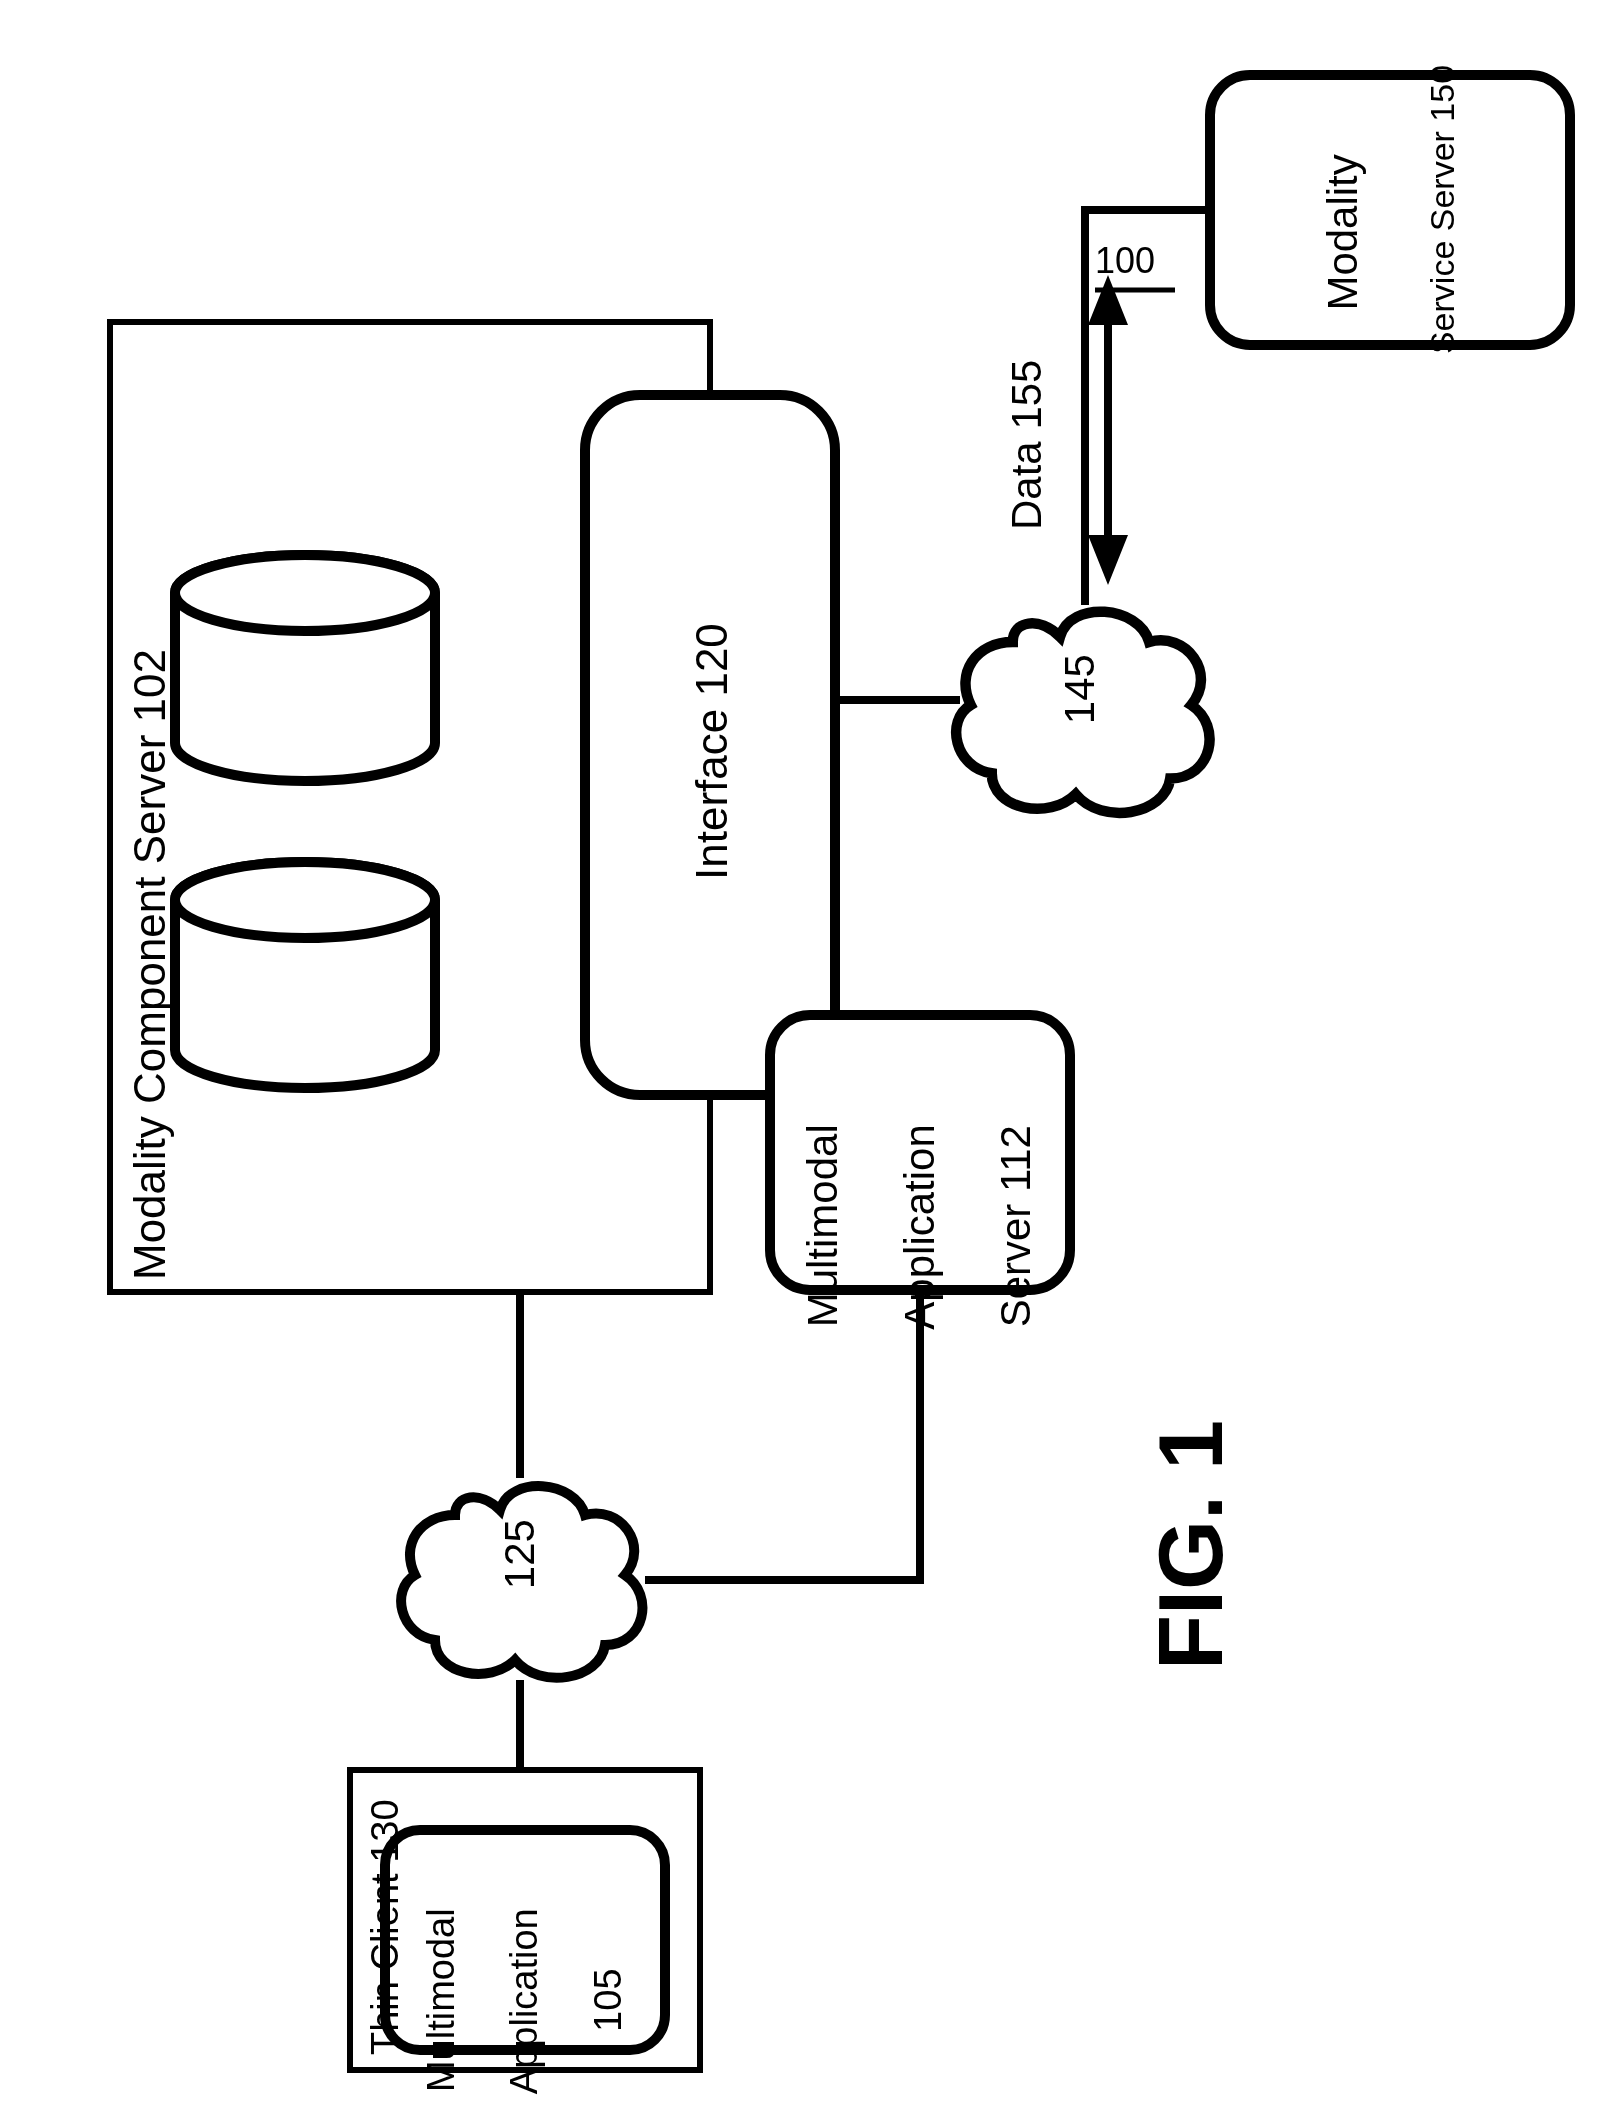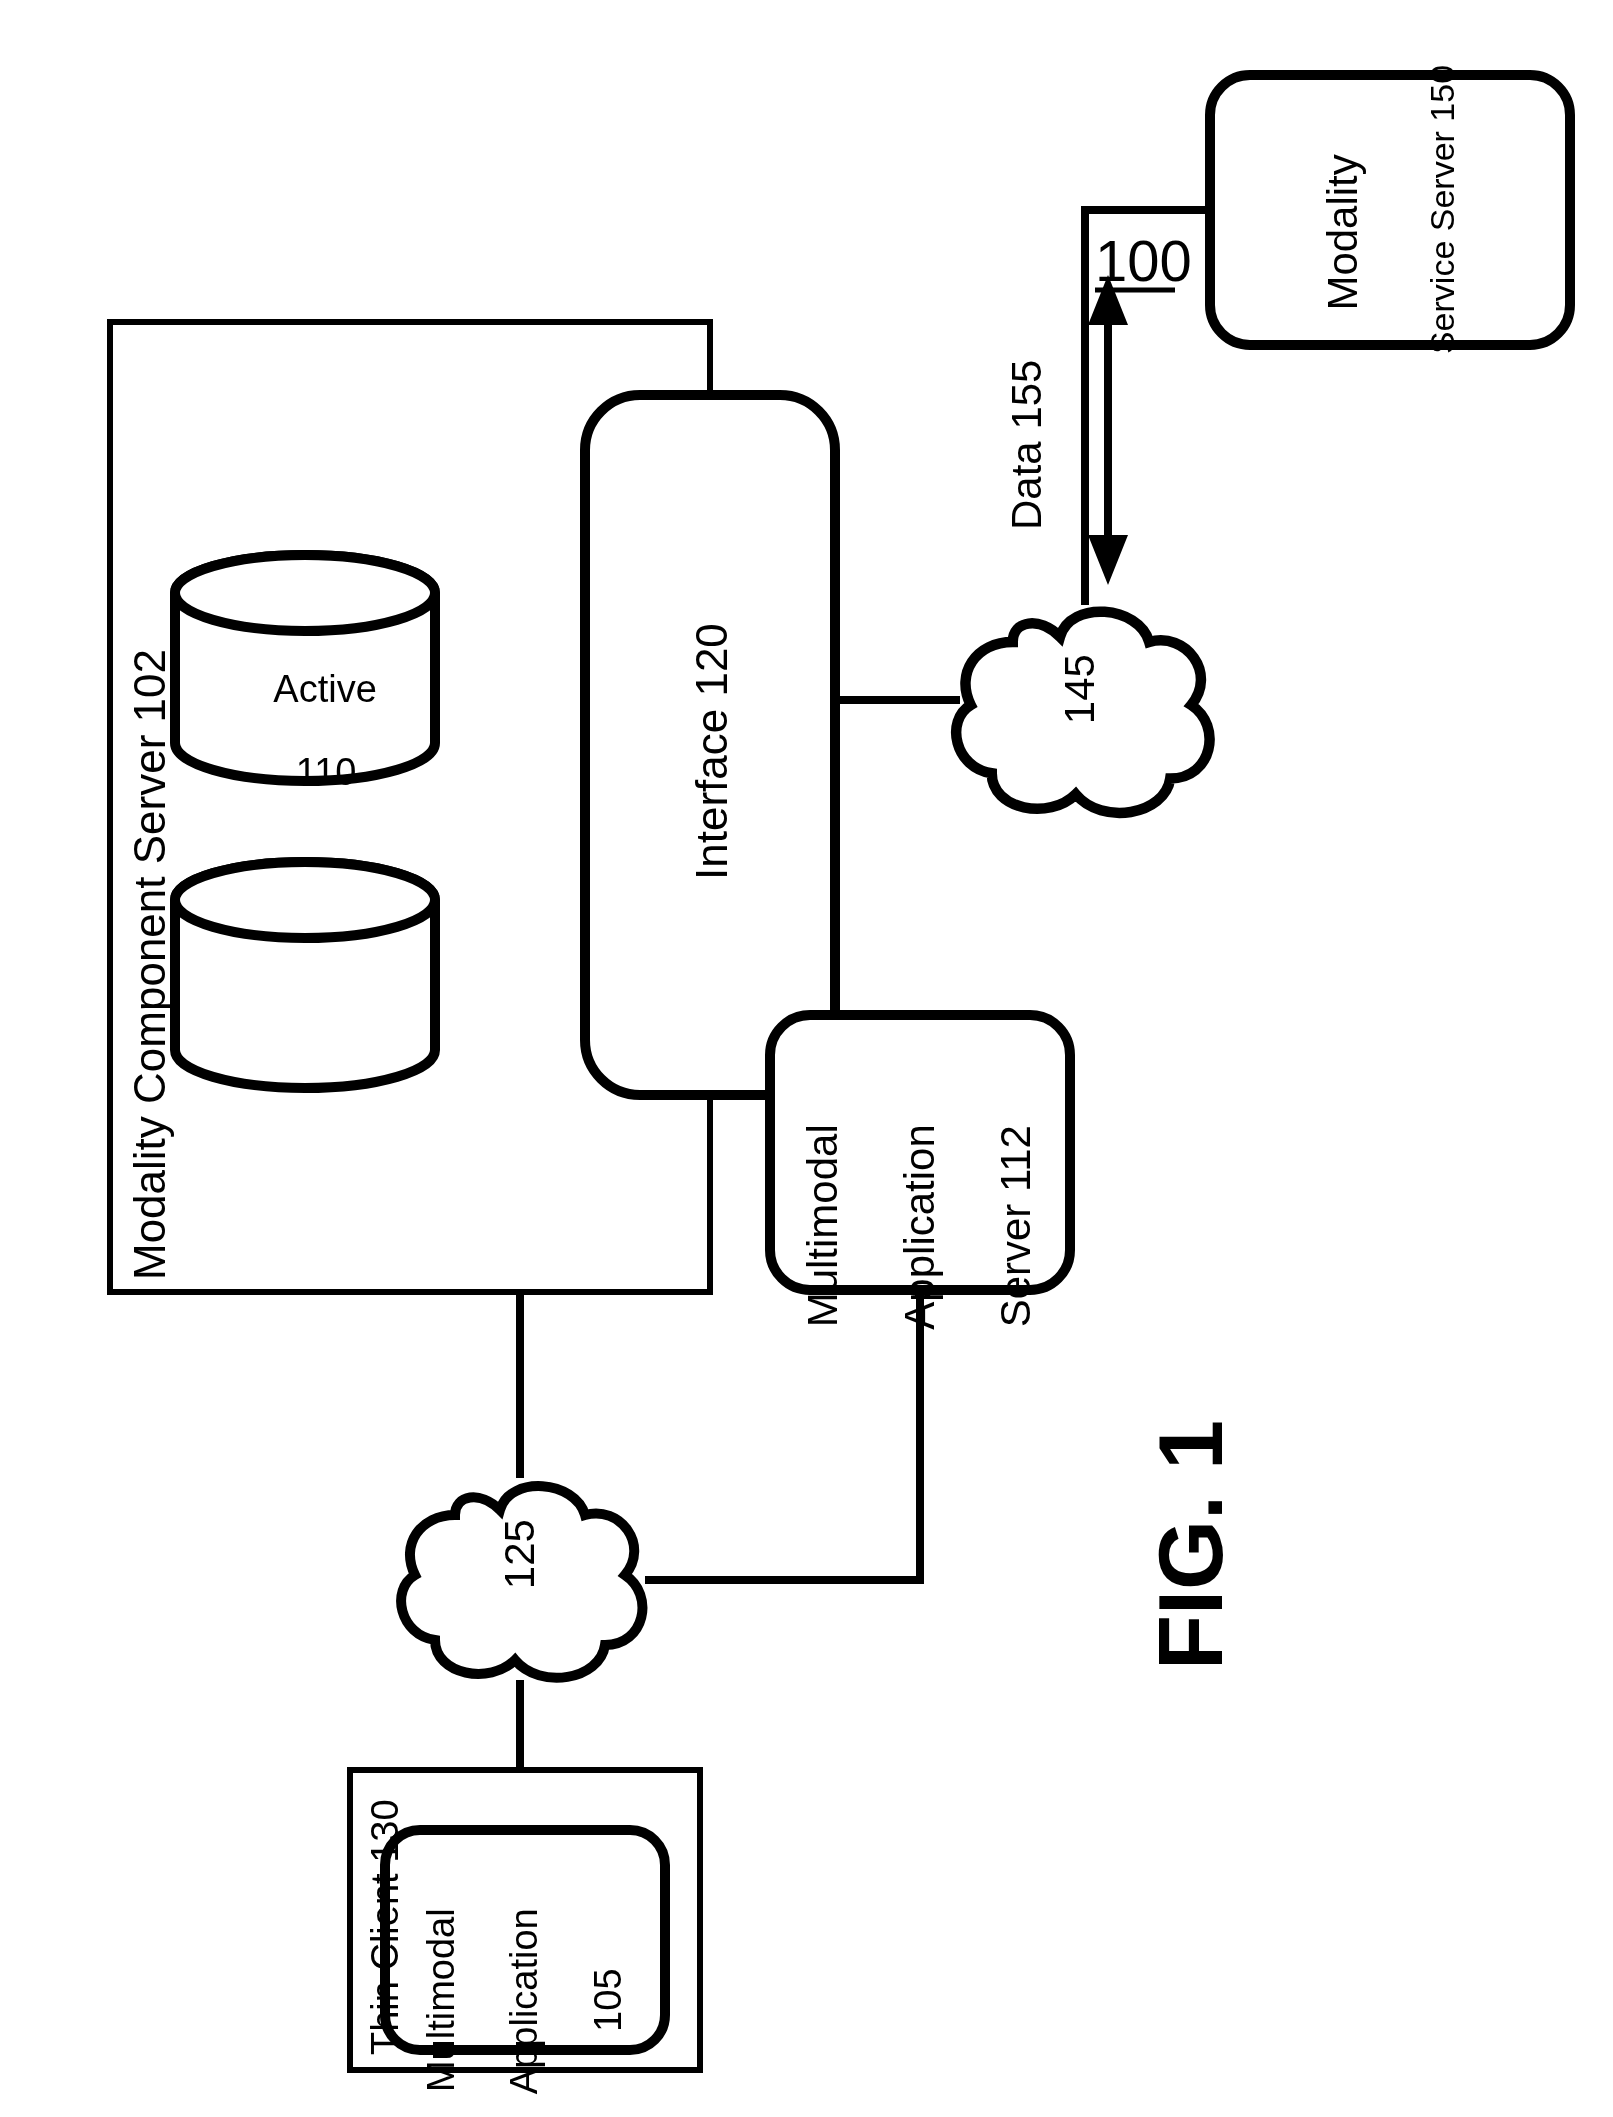--- a/index.html
+++ b/index.html
@@ -101,28 +101,24 @@
       <line x1="1108" y1="305" x2="1108" y2="555" stroke="#000" stroke-width="8"></line>
 
       <polygon points="1108,275 1088,325 1128,325" fill="#000"></polygon>
 
       <polygon points="1108,585 1088,535 1128,535" fill="#000"></polygon>
     </g>
 
     <line x1="1095" y1="290" x2="1175" y2="290" stroke="#000" stroke-width="5"></line>
   </svg>
 
-  <div class="abs label" style="left:1095px; top:228px; font-size:58px;">100</div>
+  <div class="abs label" style="left:1095px; top:240px; font-size:36px;">100</div>
 
   <div class="abs label" style="left:125px; top:1280px; transform-origin:left top; transform:rotate(-90deg); font-size:44px;">Modality Component Server 102</div>
 
-  <div class="abs label-sm" style="left:175px; top:627px; width:260px;">
-    <span>Active</span><br>
-    <span>110</span>
-  </div>
 
 
   <div class="abs label" style="left:687px; top:880px; transform-origin:left top; transform:rotate(-90deg); font-size:44px;">Interface 120</div>
 
   <div class="abs label" style="left:440px; top:1530px; width:160px; transform:rotate(-90deg);">125</div>
 
   <div class="abs label" style="left:1000px; top:665px; width:160px; transform:rotate(-90deg);">145</div>
 
   <div class="abs label" style="left:1003px; top:530px; transform-origin:left top; transform:rotate(-90deg);">Data 155</div>
 

